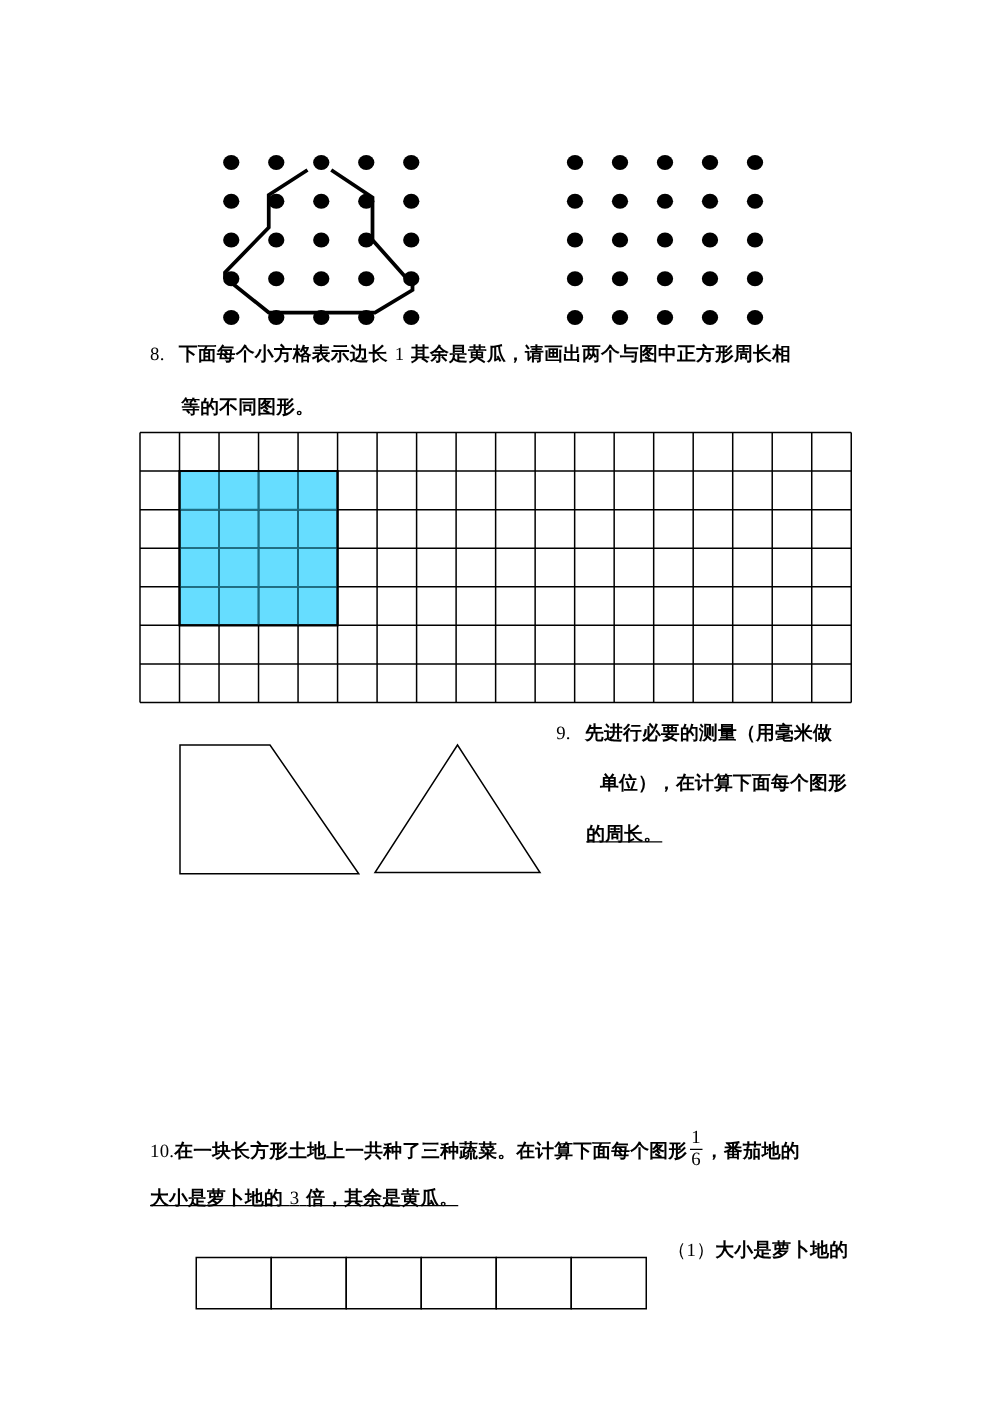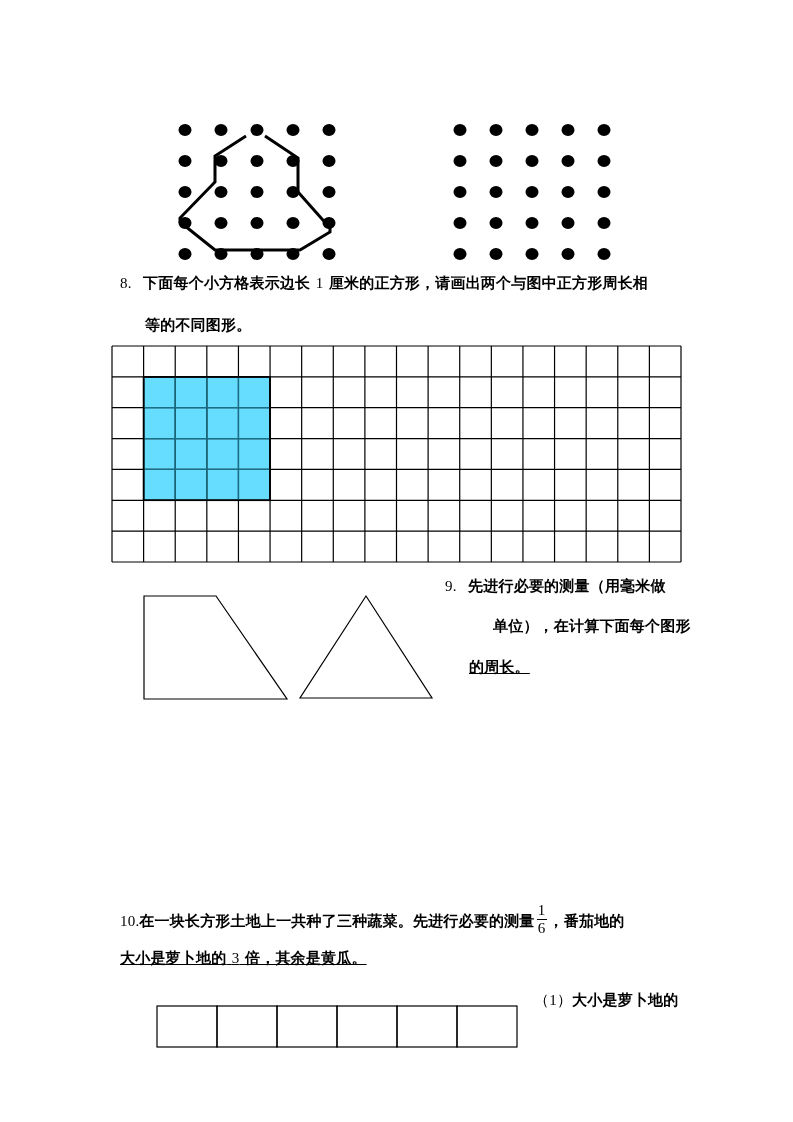--- a/index.html
+++ b/index.html
@@ -74,21 +74,21 @@
       <ellipse cx="532" cy="254" rx="6.5" ry="6" fill="#000"></ellipse>
       <ellipse cx="568" cy="254" rx="6.5" ry="6" fill="#000"></ellipse>
       <ellipse cx="604" cy="254" rx="6.5" ry="6" fill="#000"></ellipse>
     </g>
 </svg>
 
 <div class="abs q-text" style="left:120px;top:273px;">
   <span class="num">8.</span>
   <span style="margin-left:6px;">下面每个小方格表示边长</span>
   <span class="num">1</span>
-  <span>厘米的正方形，请画出两个与图中正方形周长相</span>
+  <span>其余是黄瓜，请画出两个与图中正方形周长相</span>
 </div>
 <div class="abs q-text" style="left:145px;top:315px;text-align:center;">等的不同图形。</div>
 
 <svg width="793" height="600" style="left:0;top:0;">
   <rect x="143.61111111111111" y="376.85714285714283" width="126.44444444444444" height="123.42857142857143" fill="#66ddff" stroke="#000" stroke-width="1.5"></rect>
   <g id="grid-lines">
       <line x1="112" y1="346" x2="112" y2="562" stroke="#000" stroke-width="1.2"></line>
       <line x1="143.61111111111111" y1="346" x2="143.61111111111111" y2="562" stroke="#000" stroke-width="1.2"></line>
       <line x1="175.22222222222223" y1="346" x2="175.22222222222223" y2="562" stroke="#000" stroke-width="1.2"></line>
       <line x1="206.83333333333331" y1="346" x2="206.83333333333331" y2="562" stroke="#000" stroke-width="1.2"></line>
@@ -122,30 +122,30 @@
       <line x1="143.61111111111111" y1="438.57142857142856" x2="270.05555555555554" y2="438.57142857142856" stroke="#1a6f86" stroke-width="1.3"></line>
       <line x1="143.61111111111111" y1="469.42857142857144" x2="270.05555555555554" y2="469.42857142857144" stroke="#1a6f86" stroke-width="1.3"></line>
     </g>
 <rect x="143.61111111111111" y="376.85714285714283" width="126.44444444444444" height="123.42857142857143" fill="none" stroke="#000" stroke-width="1.5"></rect>
   </svg>
 
 <div class="abs q-text" style="left:445px;top:576px;text-align:center;">
   <span class="num">9.</span>
   <span style="margin-left:6px;">先进行必要的测量（用毫米做</span>
 </div>
-<div class="abs q-text" style="left:493px;top:616px;">单位），在计算下面每个图形</div>
+<div class="abs q-text" style="left:480px;top:616px;">单位），在计算下面每个图形</div>
 <div class="abs q-text" style="left:469px;top:657px;text-decoration:underline;">的周长。</div>
 
 <svg width="793" height="800" style="left:0;top:0;">
   <polygon points="144,596 216,596 287,699 144,699" fill="none" stroke="#000" stroke-width="1.2"></polygon>
   <polygon points="366,596 432,698 300,698" fill="none" stroke="#000" stroke-width="1.2"></polygon>
 </svg>
 
 <div class="abs q-text" style="left:120px;top:905px;">
-  <span class="num">10.</span><span>在一块长方形土地上一共种了三种蔬菜。先进行必要的测量</span><span class="frac" style="position:relative;top:-2px;"><span>1</span><span class="bar"></span><span>6</span></span><span>，番茄地的</span>
+  <span class="num">10.</span><span>在一块长方形土地上一共种了三种蔬菜。在计算下面每个图形</span><span class="frac" style="position:relative;top:-2px;"><span>1</span><span class="bar"></span><span>6</span></span><span>，番茄地的</span>
 </div>
 <div class="abs q-text" style="left:120px;top:948px;text-decoration:underline;">
   <span>大小是萝卜地的</span>
   <span class="num">3</span>
   <span>倍，其余是黄瓜。</span>
 </div>
 <div class="abs q-text" style="left:534px;top:990px;">
   <span class="num">（1）</span><span>大小是萝卜地的</span>
 </div>
 

